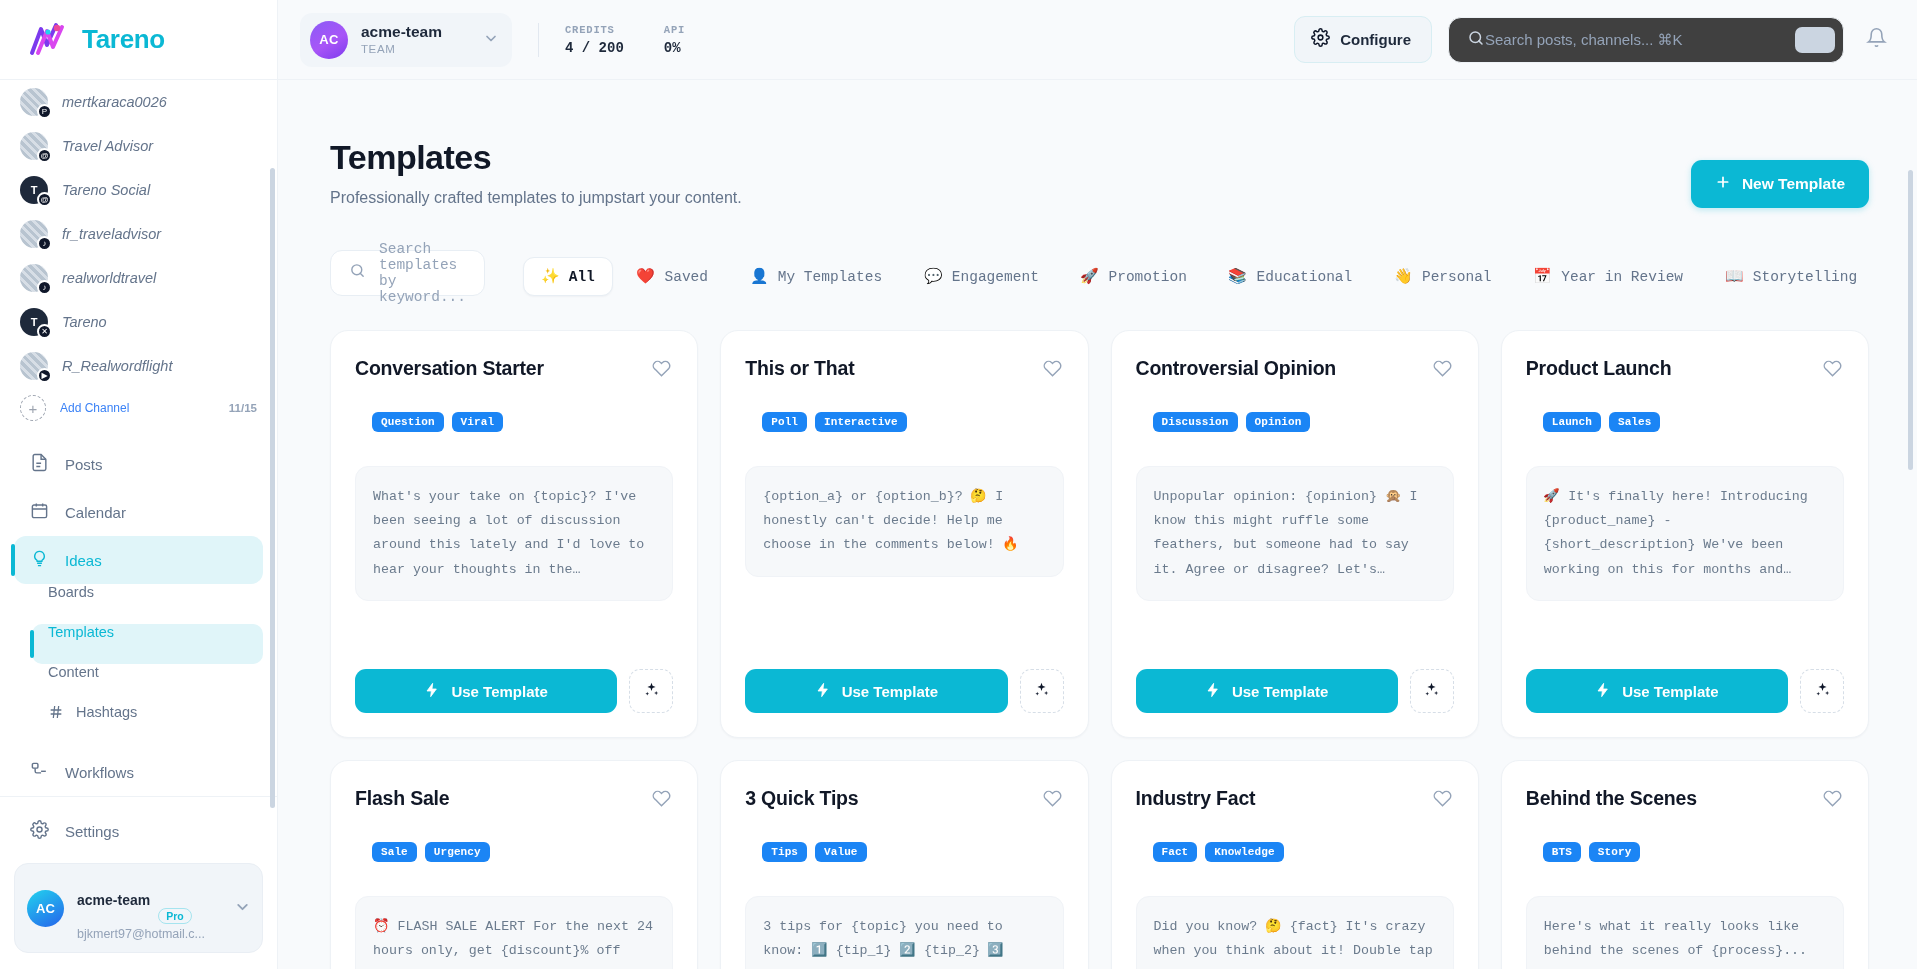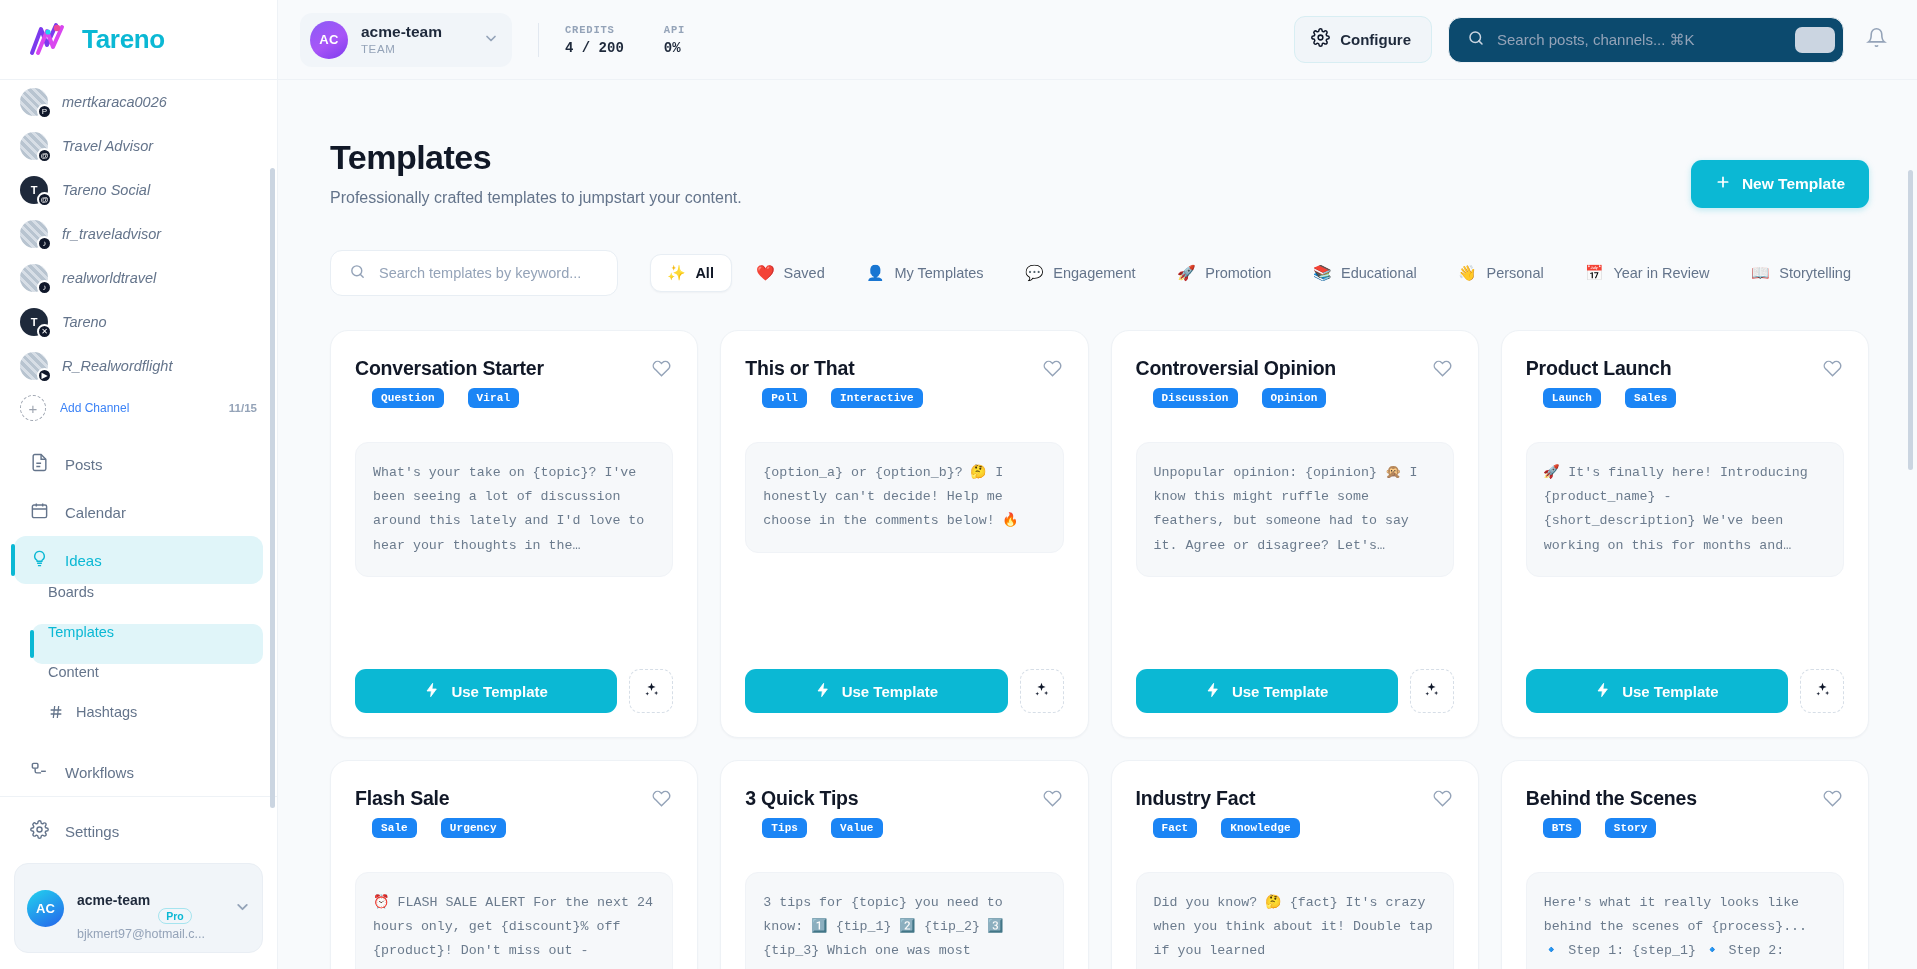--- a/index.html
+++ b/index.html
@@ -62,23 +62,23 @@
     font-family: "Liberation Mono", monospace;
   }
   .topbar-right { margin-left: auto; display:flex; align-items:center; gap: 16px; }
   .configure-btn {
     display:flex; align-items:center; gap:10px;
     background:#f1f5f9; border:1px solid #d8eef3; border-radius:11px;
     padding: 11px 20px 11px 16px; cursor:pointer;
   }
   .configure-label { font-size:15px; color:#1e293b; font-weight:600; }
   .search-wrap {
-    display:flex; align-items:center; gap:12px;
+    display:flex; align-items:center; 
     width: 396px; height: 46px;
-    background:#0c4a6e; border:1px solid #eef2f6; border-radius:13px;
+    background:#404040; border:1px solid #eef2f6; border-radius:13px;
     padding: 0 8px 0 18px; cursor:text;
   }
   .search-placeholder { font-size:15px; color:#94a3b8; flex:1; }
   .search-kbd { width: 40px; height: 26px; border-radius: 7px; background:#cbd5e1; }
   .bell-btn { padding: 6px; cursor:pointer; display:flex; }
 
   
   .body-row { flex:1; display:flex; min-height:0; }
 
   
@@ -185,21 +185,21 @@
   .page-title{ font-size:34px; font-weight:700; color:#111827; letter-spacing:-0.5px;}
   .page-sub{ font-size:16px; color:#64748b; margin-top:12px;}
   .title-row{ display:flex; align-items:flex-start; }
   .new-tpl-btn{
     margin-left:auto; margin-top:22px;
     display:flex;align-items:center;gap:11px;
     background:#0bb8d4;color:#fff;border-radius:11px;
     padding:14px 24px; font-size:15.5px; font-weight:600; cursor:pointer;
     box-shadow:0 2px 6px rgba(11,184,212,.25);
   }
-  .filter-row{ display:flex; align-items:center; gap:4px; margin-top:42px; }
+  .filter-row{ display:flex; align-items:flex-end; gap:10px; margin-top:42px;font-family:Liberation Mono, monospace; }
   .tpl-search{
     width:325px;height:46px;display:flex;align-items:center;gap:13px;
     background:#fff;border:1px solid #e8eef4;border-radius:12px;
     padding:0 18px; cursor:text; margin-right:28px;
   }
   .tpl-search-ph{font-size:14.5px;color:#94a3b8;}
   .chips{display:flex;align-items:center;gap:6px;}
   .chip{
     display:flex;align-items:center;gap:9px;
     padding:10px 18px;border-radius:11px;
@@ -216,21 +216,21 @@
   }
   .card{
     background:#fff;border:1px solid #eef2f6;border-radius:18px;
     padding:26px 24px 24px 24px; display:flex;flex-direction:column;
     box-shadow:0 1px 2px rgba(16,24,40,.03);
     min-height: 408px;
   }
   .card-head{display:flex;align-items:flex-start;}
   .card-title{font-size:19.5px;font-weight:700;color:#111827;letter-spacing:-0.2px;}
   .heart{margin-left:auto;cursor:pointer;padding:2px;}
-  .tag-row{display:flex;gap:24px;margin-top:4px;padding-left:17px;}
+  .tag-row{display:flex;gap:8px;margin-top:28px;padding-left:17px;}
   .tag{
     background:#1b85f5;color:#fff;border-radius:6px;
     font-size:11px;font-weight:600;padding:4px 9px;
     font-family:"Liberation Mono",monospace; letter-spacing:.1px;
   }
   .preview{
     background:#f6f8fa;border:1px solid #f0f3f7;border-radius:13px;
     margin-top:34px; padding:18px 17px;
     font-family:"Liberation Mono",monospace;
     font-size:13.3px; line-height:1.82; color:#6b7b8d;

